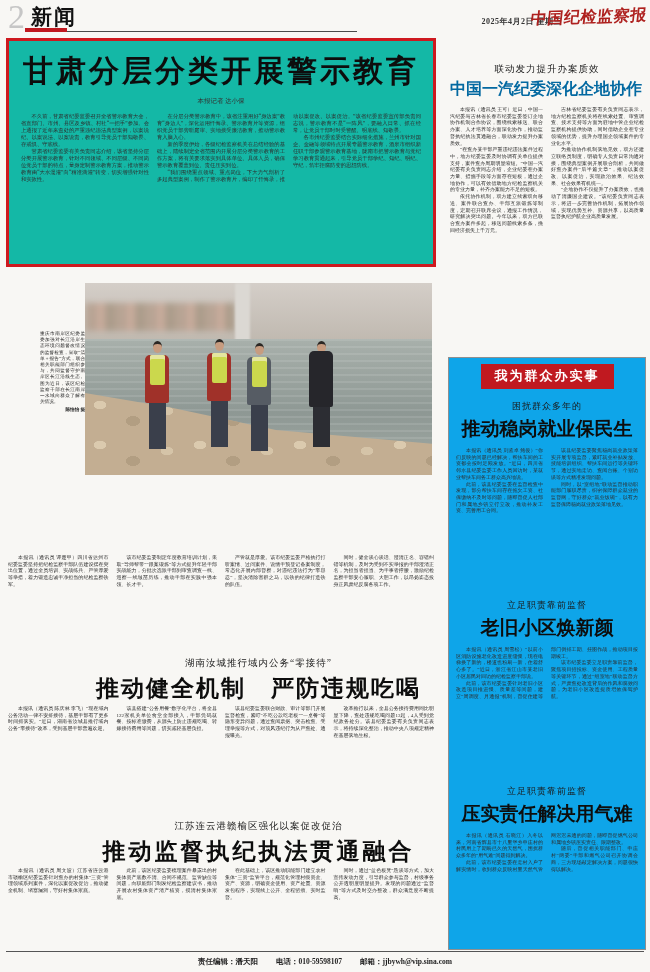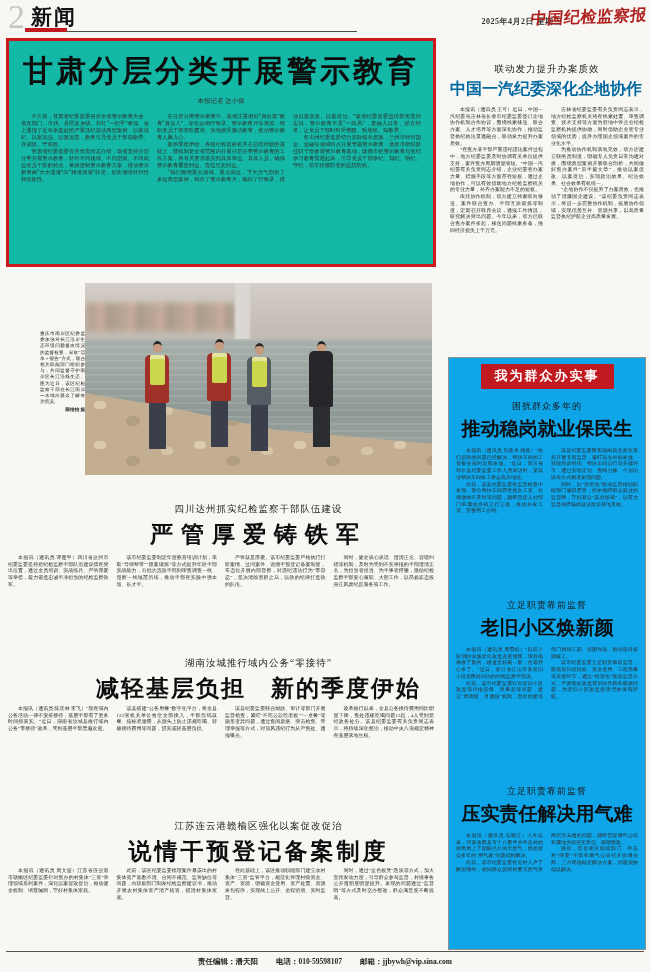--- a/index.html
+++ b/index.html
@@ -158,45 +158,41 @@
       <div class="torso black"></div>
       <div class="legs blk"></div>
     </div>
   </div>
 
   <div class="caption">
     <span>重庆市南岸区纪委监委加强对长江沿岸生态环境问题督改情况的监督检查，采取“清单＋报告”方式，联合相关职能部门组织参与，共同监督守护南岸区长江沿线生态。图为近日，该区纪检监察干部在长江南岸一水域向群众了解有关情况。</span>
     <span class="credit">陈怡怡 摄</span>
   </div>
 
-  <div class="band band-dazhou">
-    <div class="kicker">四川达州抓实纪检监察干部队伍建设</div>
-    <div class="h">严管厚爱铸铁军</div>
-  </div>
   <div class="cols wide-body body-dazhou">
       <p>本报讯（通讯员 谭楚甲）四川省达州市纪委监委坚持把纪检监察干部队伍建设摆在突出位置，通过全员培训、实战练兵、严管厚爱等举措，着力锻造忠诚干净担当的纪检监察铁军。</p>
       <p>该市纪委监委制定年度教育培训计划，采取“导师帮带”“跟案锻炼”等方式提升年轻干部实战能力，分批次选派干部到审查调查一线、巡察一线墩苗历练，推动干部在实践中强本领、长才干。</p>
       <p>严管就是厚爱。该市纪委监委严格执行打听案情、过问案件、说情干预登记备案制度，常态化开展内部督察，对违纪违法行为“零容忍”，坚决清除害群之马，以铁的纪律打造铁的队伍。</p>
       <p>同时，健全谈心谈话、澄清正名、容错纠错等机制，及时为受到不实举报的干部澄清正名，为担当者担当、为干事者撑腰，激励纪检监察干部安心履职、大胆工作，以昂扬姿态投身正风肃纪反腐各项工作。</p>
     </div>
 
   <div class="band band-rucheng">
     <div class="kicker">湖南汝城推行域内公务“零接待”</div>
-    <div class="h">减轻基层负担　新的季度伊始</div>
+    <div class="h">推动健全机制　严防违规吃喝</div>
   </div>
   <div class="cols wide-body body-rucheng">
       <p>本报讯（通讯员 陈庆林 李飞）“现在域内公务活动一律不安排接待，基层干部有了更多时间抓落实。”近日，湖南省汝城县推行域内公务“零接待”改革，受到基层干部普遍欢迎。</p>
       <p>该县搭建“公务用餐”数字化平台，将全县122家机关单位食堂全部接入，干部凭码就餐、按标准缴费，从源头上防止违规吃喝、转嫁接待费用等问题，切实减轻基层负担。</p>
       <p>该县纪委监委联合财政、审计等部门开展监督检查，紧盯“不吃公款吃老板”“一桌餐”等隐形变异问题，通过查阅票据、突击检查、受理举报等方式，对顶风违纪行为从严查处、通报曝光。</p>
       <p>改革推行以来，全县公务接待费用同比明显下降，查处违规吃喝问题13起，4人受到党纪政务处分。该县纪委监委有关负责同志表示，将持续深化整治，推动中央八项规定精神在基层落地生根。</p>
     </div>
 
   <div class="band band-ganyu">
     <div class="kicker">江苏连云港赣榆区强化以案促改促治</div>
-    <div class="h">说情干预登记备案制度</div>
+    <div class="h">推动监督执纪执法贯通融合</div>
   </div>
   <div class="cols wide-body body-ganyu">
       <p>本报讯（通讯员 周文波）江苏省连云港市赣榆区纪委监委针对查办的村集体“三资”管理领域系列案件，深化以案促改促治，推动健全机制、堵塞漏洞，守好村集体家底。</p>
       <p>此前，该区纪委监委梳理案件暴露出的村集体资产底数不清、合同不规范、监管缺位等问题，向职能部门制发纪检监察建议书，推动开展农村集体资产清产核资，摸清村集体家底。</p>
       <p>在此基础上，该区推动职能部门建立农村集体“三资”监管平台，规范化管理村级资金、资产、资源，明确资金使用、资产处置、资源发包程序，实现线上公开、全程留痕、实时监督。</p>
       <p>同时，通过“蓝色板凳”恳谈等方式，加大宣传发动力度，引导群众参与监督，村级事务公开透明度明显提升。发现的问题通过“监督哨”等方式及时交办整改，群众满意度不断提高。</p>
     </div>
 
   <div class="minshi">
     <div class="banner">我为群众办实事</div>

